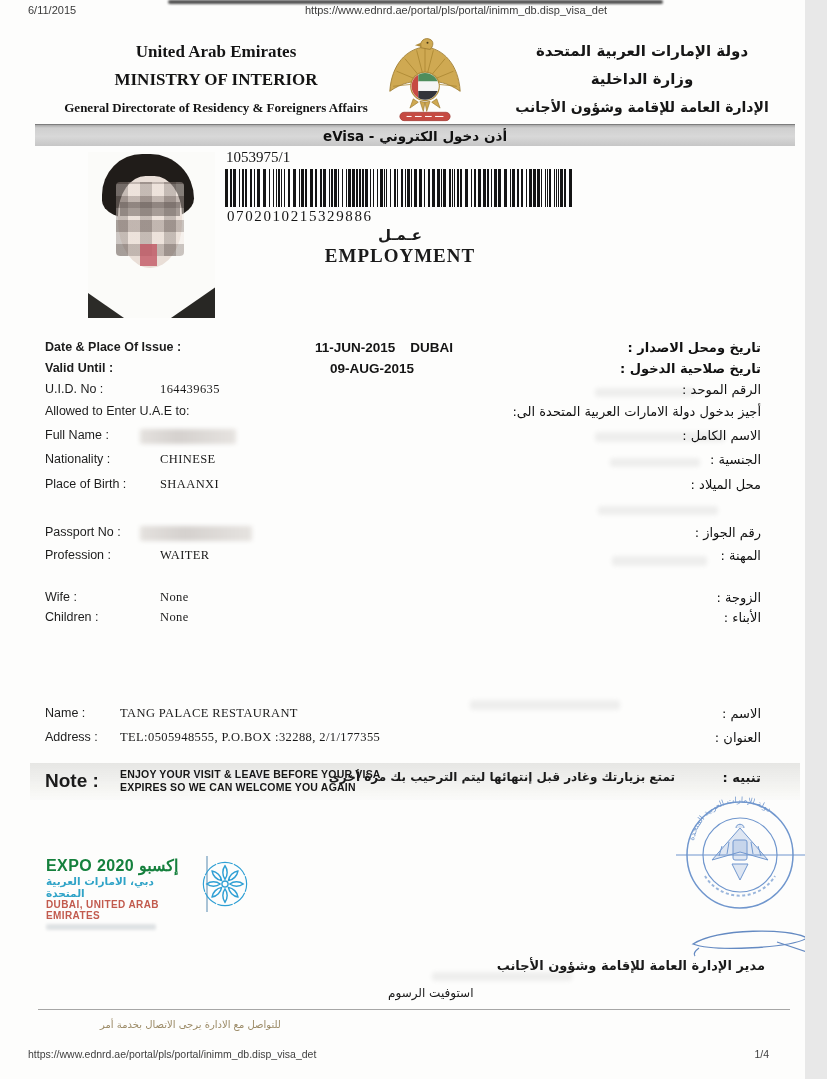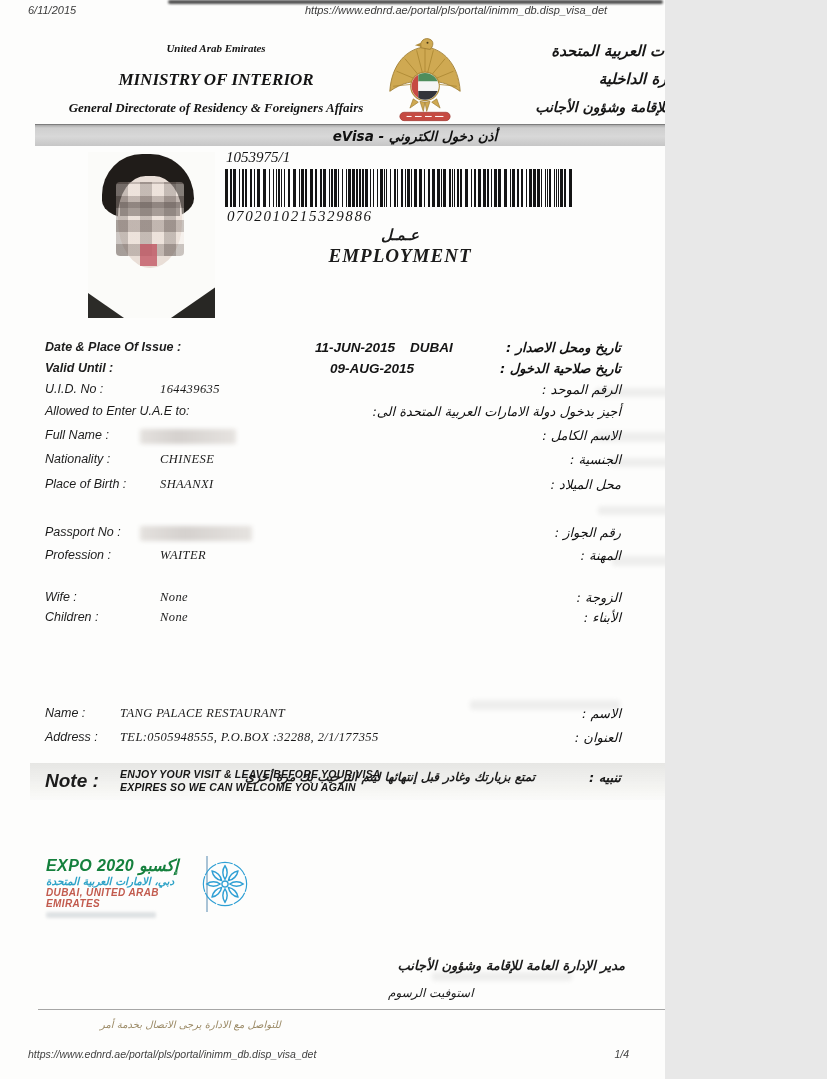--- a/index.html
+++ b/index.html
@@ -1,17 +1,17 @@
 <!DOCTYPE html>
 <html><head>
 <meta charset="utf-8">
 <style>
   html,body{margin:0;padding:0;background:#e8e8e8;}
-  .page{position:relative;width:665px;height:1079px;background:#fdfdfc;overflow:hidden;
-        font-family:"Liberation Sans",sans-serif;color:#1b1b1b;font-style:italic;}
+  .page{position:relative;width:805px;height:1079px;background:#fdfdfc;overflow:hidden;
+        font-family:"Liberation Sans",sans-serif;color:#1b1b1b;}
   .abs{position:absolute;}
   .ar{font-family:"DejaVu Sans",sans-serif;direction:rtl;}
   .serif{font-family:"Liberation Serif",serif;}
   
   .meta{font-size:11px;color:#3a3a3a;}
   .smear{background:#2a2a2a;opacity:.82;filter:blur(1px);border-radius:2px;}
   
   .hdr-en{left:60px;width:312px;text-align:center;font-family:"Liberation Serif",serif;font-weight:bold;color:#141414;}
   .hdr-ar{left:492px;width:300px;text-align:center;color:#161616;font-weight:bold;}
   
@@ -79,21 +79,21 @@
   <div class="bleed" style="left:595px;top:432px;width:130px;height:10px;"></div>
   <div class="bleed" style="left:610px;top:458px;width:90px;height:9px;"></div>
   <div class="bleed" style="left:598px;top:506px;width:120px;height:9px;"></div>
   <div class="bleed" style="left:612px;top:556px;width:95px;height:10px;"></div>
   <div class="bleed" style="left:470px;top:700px;width:150px;height:10px;"></div>
   <div class="bleed" style="left:432px;top:972px;width:140px;height:9px;"></div>
 
   <div class="abs meta" style="left:28px;top:4px;">6/11/2015</div>
   <div class="abs meta" style="left:305px;top:4px;">https://www.ednrd.ae/portal/pls/portal/inimm_db.disp_visa_det</div>
 
-  <div class="abs hdr-en" style="top:42px;font-size:11px;">United Arab Emirates</div>
+  <div class="abs hdr-en" style="top:42px;font-size:17px;">United Arab Emirates</div>
   <div class="abs hdr-en" style="top:70px;font-size:17px;">MINISTRY OF INTERIOR</div>
   <div class="abs hdr-en" style="top:100px;font-size:13px;">General Directorate of Residency &amp; Foreigners Affairs</div>
 
   <svg class="abs" style="left:383px;top:36px;" width="84" height="88" viewBox="0 0 100 105">
     <defs>
         <clipPath id="disc">
           <circle cx="50" cy="60" r="16"></circle>
         </clipPath>
       </defs>
     <path d="M8,66 C10,34 28,15 50,13 C72,15 90,34 92,66 C78,56 64,53 50,54 C36,53 22,56 8,66 Z" fill="#cfa952" stroke="#9c7a30" stroke-width="1"></path>

